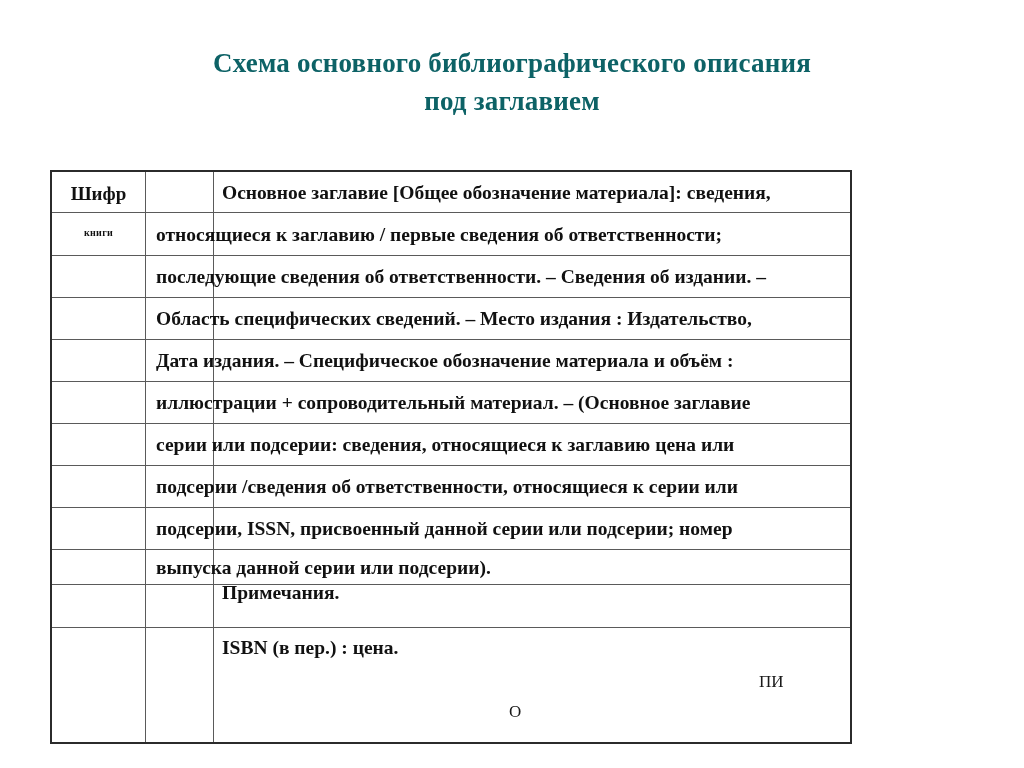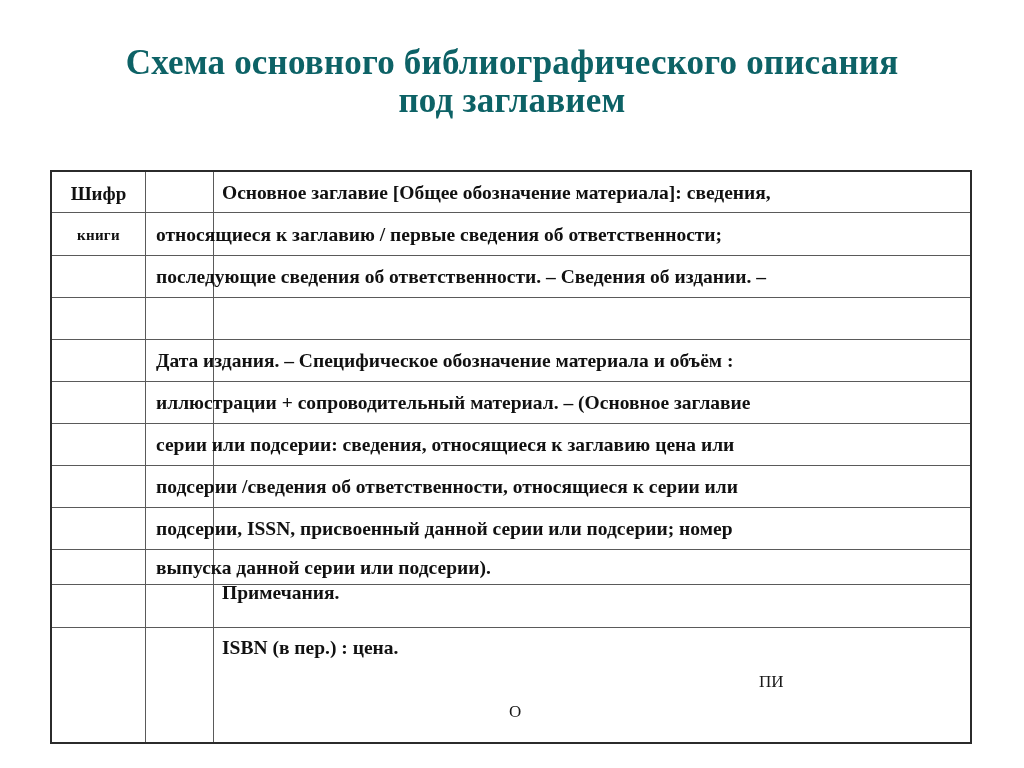--- a/index.html
+++ b/index.html
@@ -31,33 +31,33 @@
     position: absolute;
     left: 60px;
     top: 44px;
     width: 904px;
     text-align: center;
   }
   .title-line {
     display: block;
     font-family: "Liberation Serif", "DejaVu Serif", serif;
     font-weight: bold;
-    font-size: 35px;
+    font-size: 27px;
     line-height: 38px;
     letter-spacing: 0.2px;
     color: #0d6266;
     white-space: nowrap;
   }
 
   
   .schema-table {
     position: absolute;
     left: 50px;
     top: 170px;
-    width: 922px;
+    width: 802px;
     height: 574px;
     border: 2px solid #2b2b2b;
     box-sizing: border-box;
     background: #ffffff;
   }
 
   
   .col-rule {
     position: absolute;
     top: 0;
@@ -93,21 +93,21 @@
     position: absolute;
     left: 0;
     width: 93px;
     text-align: center;
     font-family: "Liberation Serif", "DejaVu Serif", serif;
     font-weight: bold;
     color: #111111;
     white-space: nowrap;
   }
   .cell-shifr.big  { font-size: 19px; }
-  .cell-shifr.small{ font-size: 15px; letter-spacing: .3px; }
+  .cell-shifr.small{ font-size: 10px; letter-spacing: .3px; }
 
   
   .mark {
     position: absolute;
     font-family: "Liberation Serif", "DejaVu Serif", serif;
     font-weight: normal;
     font-size: 17px;
     color: #1a1a1a;
     white-space: nowrap;
   }
@@ -143,20 +143,21 @@
 
     <div class="cell-shifr big" style="top:11px">Шифр</div>
     <div class="cell-shifr small" style="top:55px">книги</div>
 
     <div class="cell-text" style="left:170px; top:10px">Основное заглавие [Общее обозначение материала]:  сведения,</div>
 
     <div class="cell-text" style="left:104px; top:52px">относящиеся к  заглавию / первые сведения об ответственности;</div>
 
     <div class="cell-text" style="left:104px; top:94px">последующие сведения об ответственности. – Сведения об издании. –</div>
 
+    <div class="cell-text" style="left:104px; top:136px">Область специфических сведений. – Место издания : Издательство,</div>
 
     <div class="cell-text" style="left:104px; top:178px">Дата издания. – Специфическое обозначение материала и объём :</div>
 
     <div class="cell-text" style="left:104px; top:220px">иллюстрации + сопроводительный материал.  –  (Основное заглавие</div>
 
     <div class="cell-text" style="left:104px; top:262px">серии или подсерии: сведения, относящиеся к заглавию цена или</div>
 
     <div class="cell-text" style="left:104px; top:304px">подсерии /сведения об ответственности, относящиеся к серии  или</div>
 
     <div class="cell-text" style="left:104px; top:346px">подсерии, ISSN, присвоенный данной серии   или  подсерии; номер</div>

